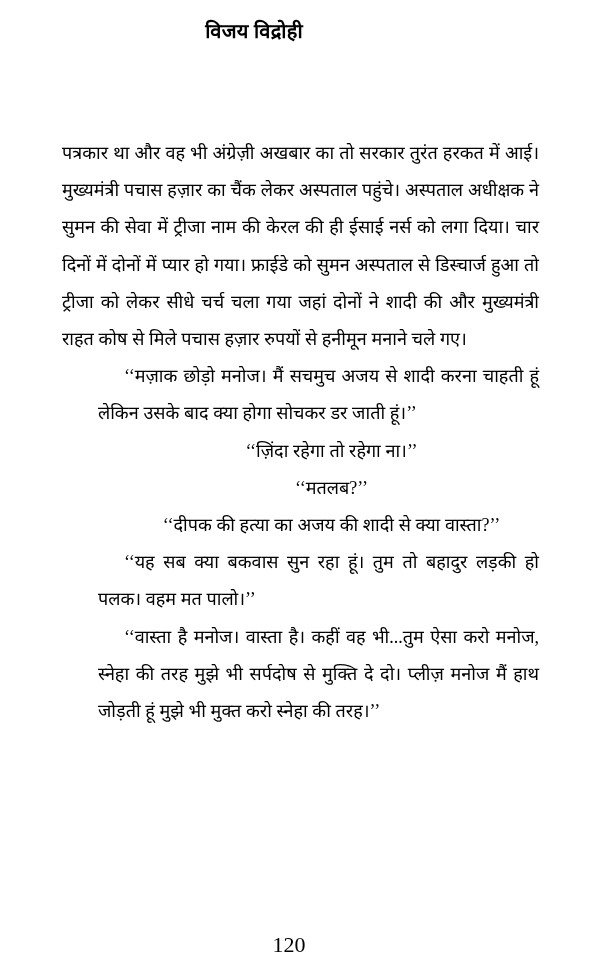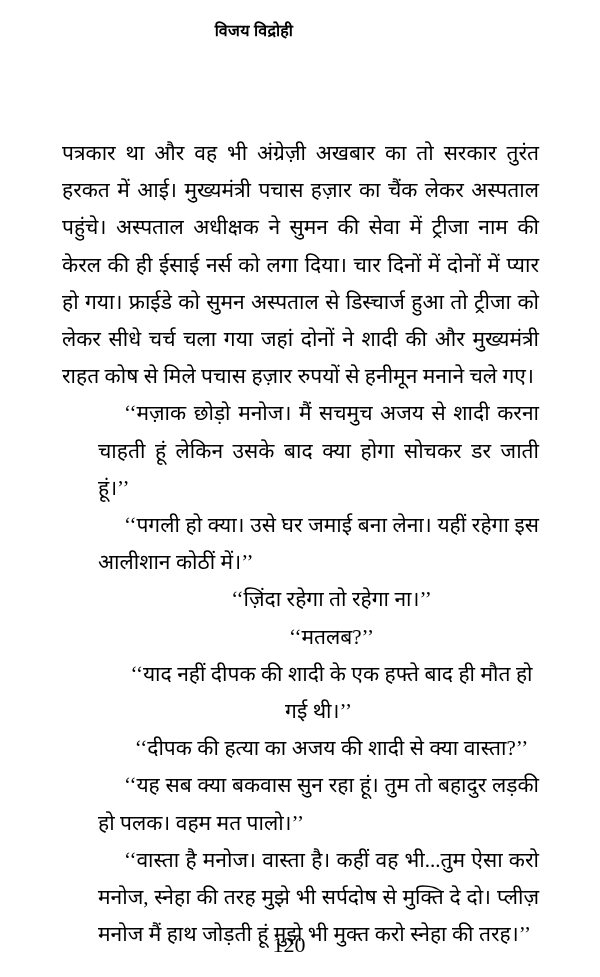--- a/index.html
+++ b/index.html
@@ -19,34 +19,34 @@
     width: 600px;
     height: 977px;
     box-sizing: border-box;
   }
   .running-head {
     position: absolute;
     top: 16px;
     left: 0;
     width: 508px;
     text-align: center;
-    font-size: 16px;
+    font-size: 20px;
     line-height: 30px;
     letter-spacing: 0.3px;
     font-weight: 600;
   }
   .body-block {
     position: absolute;
     top: 135px;
     left: 62px;
     width: 477px;
   }
   .para {
     margin: 0;
-    font-size: 21px;
+    font-size: 18px;
     line-height: 37.2px;
     text-align: justify;
     text-justify: inter-word;
     word-spacing: 0.2px;
     font-weight: 500;
   }
   .para.indent {
     text-indent: 26px;
     margin-left: 36px;
   }
@@ -70,27 +70,25 @@
 <div class="page">
 
   <div class="running-head">विजय विद्रोही</div>
 
   <div class="body-block">
 
     <p class="para">पत्रकार था और वह भी अंग्रेज़ी अखबार का तो सरकार तुरंत हरकत में आई। मुख्यमंत्री पचास हज़ार का चैंक लेकर अस्पताल पहुंचे। अस्पताल अधीक्षक ने सुमन की सेवा में ट्रीजा नाम की केरल की ही ईसाई नर्स को लगा दिया। चार दिनों में दोनों में प्यार हो गया। फ्राईडे को सुमन अस्पताल से डिस्चार्ज हुआ तो ट्रीजा को लेकर सीधे चर्च चला गया जहां दोनों ने शादी की और मुख्यमंत्री राहत कोष से मिले पचास हज़ार रुपयों से हनीमून मनाने चले गए।</p>
 
     <p class="para indent">‘‘मज़ाक छोड़ो मनोज। मैं सचमुच अजय से शादी करना चाहती हूं लेकिन उसके बाद क्या होगा सोचकर डर जाती हूं।’’</p>
 
-    <p class="para indent">‘‘पगली हो क्या। उसे घर जमाई बना लेना। यहीं रहेगा इस आलीशान कोठीं में।’’</p>
 
     <p class="para indent short">‘‘ज़िंदा रहेगा तो रहेगा ना।’’</p>
 
     <p class="para indent short">‘‘मतलब?’’</p>
 
-    <p class="para indent short">‘‘याद नहीं दीपक की शादी के एक हफ्ते बाद ही मौत हो गई थी।’’</p>
 
     <p class="para indent short">‘‘दीपक की हत्या का अजय की शादी से क्या वास्ता?’’</p>
 
     <p class="para indent">‘‘यह सब क्या बकवास सुन रहा हूं। तुम तो बहादुर लड़की हो पलक। वहम मत पालो।’’</p>
 
     <p class="para indent">‘‘वास्ता है मनोज। वास्ता है। कहीं वह भी...तुम ऐसा करो मनोज, स्नेहा की तरह मुझे भी सर्पदोष से मुक्ति दे दो। प्लीज़ मनोज मैं हाथ जोड़ती हूं मुझे भी मुक्त करो स्नेहा की तरह।’’</p>
 
   </div>
 
   <div class="folio">120</div>

